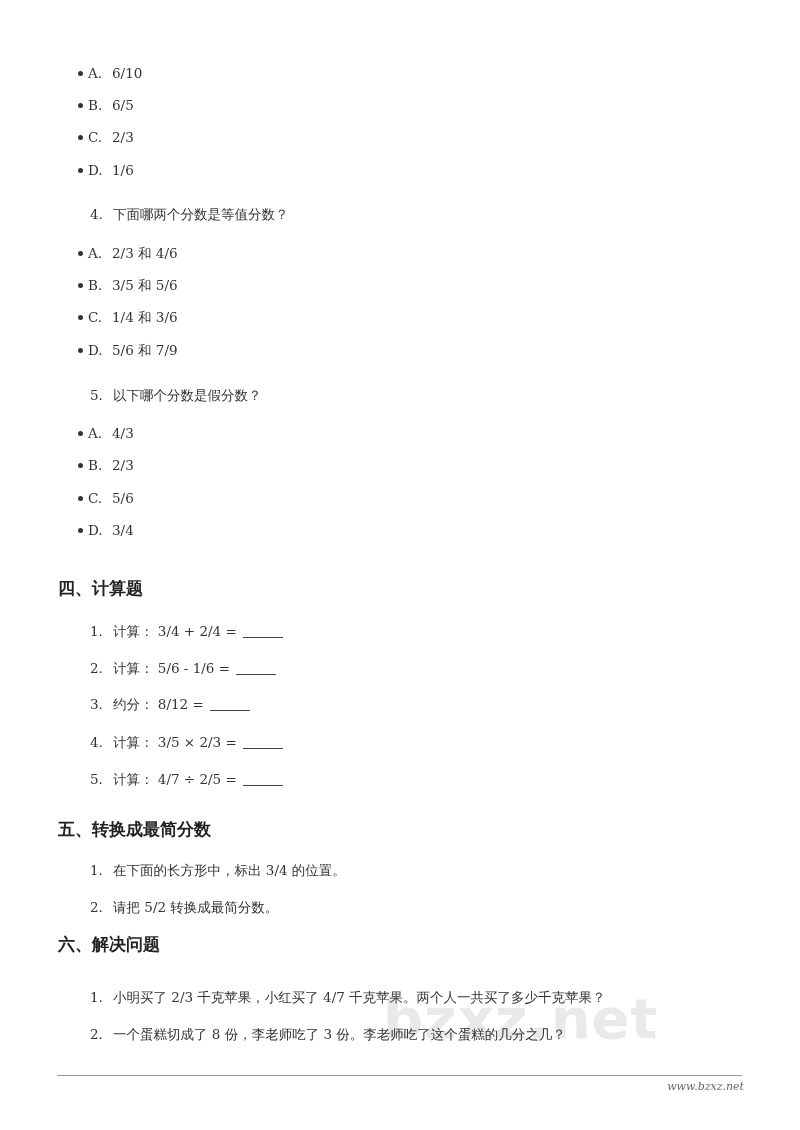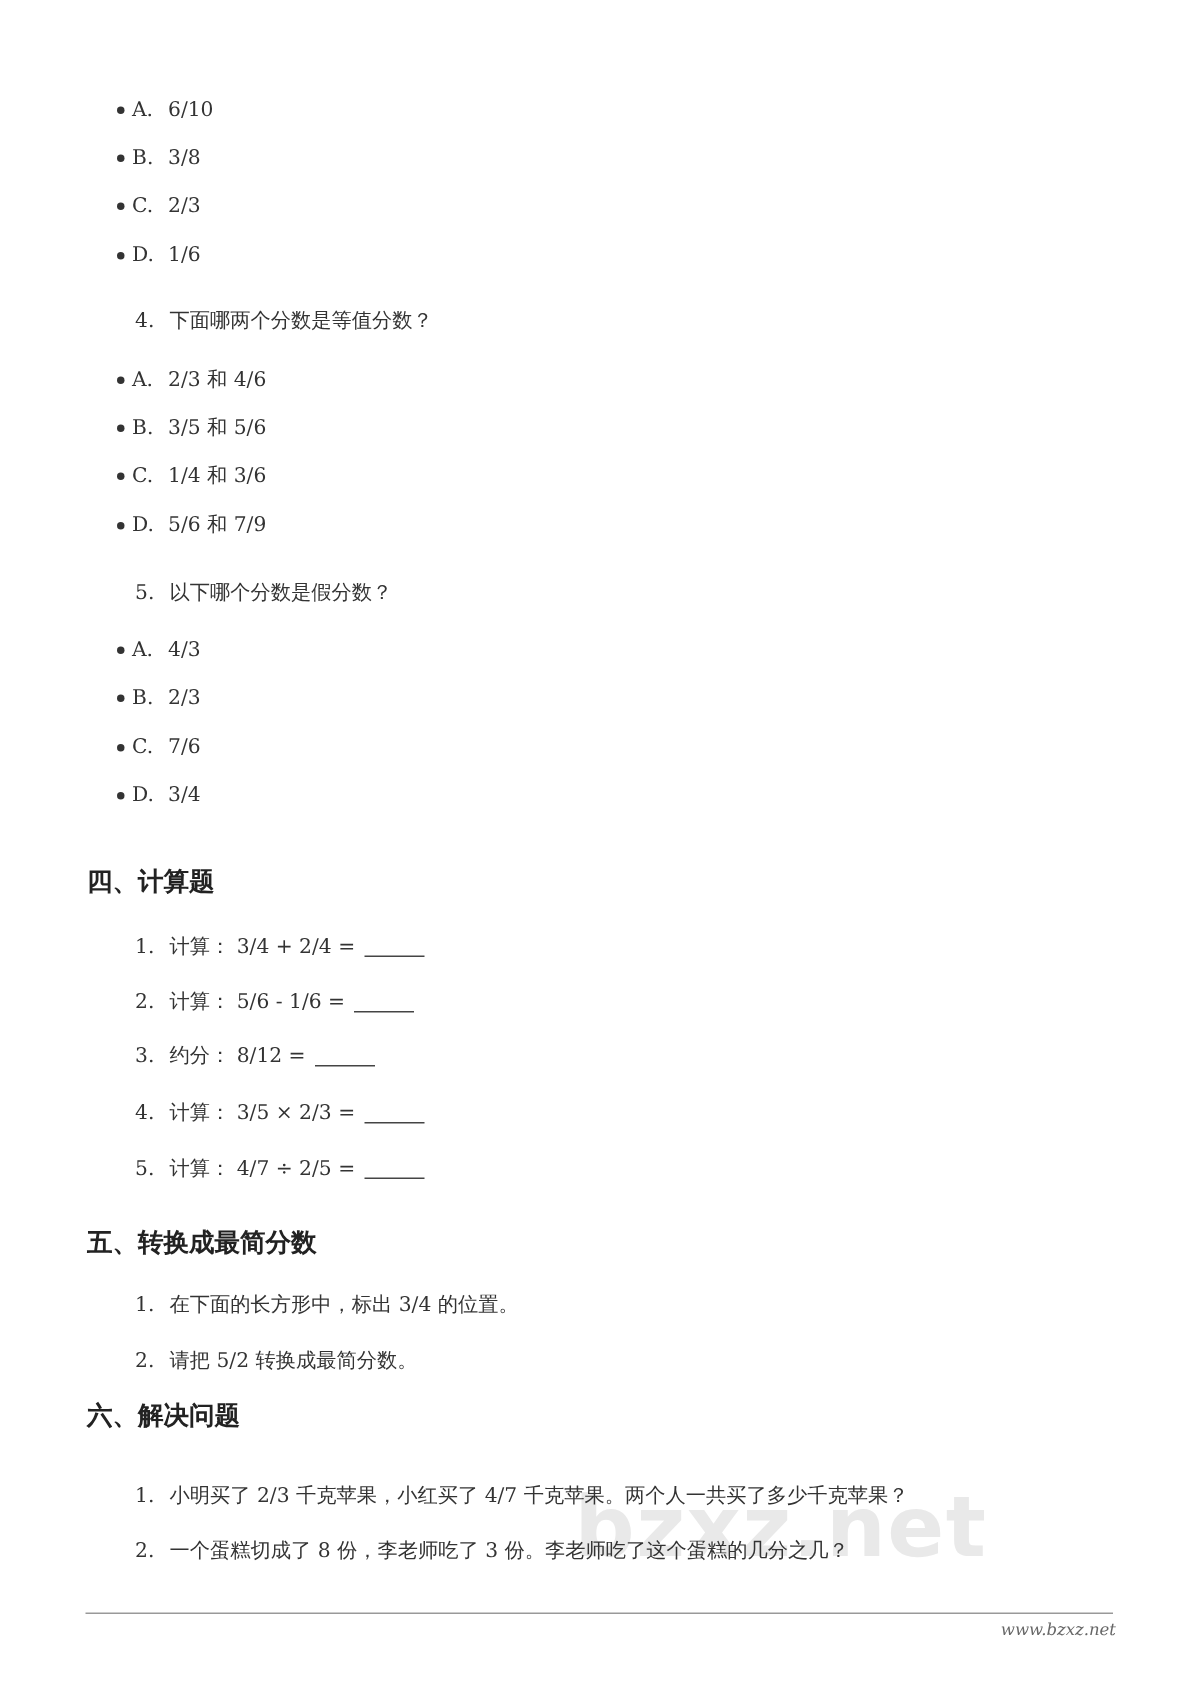--- a/index.html
+++ b/index.html
@@ -115,21 +115,21 @@
   <div class="content-layer">
 
     <div class="bullet-item" style="top:63px">
       <span class="bullet-dot"></span>
       <span class="option-letter">A.</span>
       <span>6/10</span>
     </div>
     <div class="bullet-item" style="top:95px">
       <span class="bullet-dot"></span>
       <span class="option-letter">B.</span>
-      <span>3/8</span>
+      <span>6/5</span>
     </div>
     <div class="bullet-item" style="top:127px">
       <span class="bullet-dot"></span>
       <span class="option-letter">C.</span>
       <span>2/3</span>
     </div>
     <div class="bullet-item" style="top:160px">
       <span class="bullet-dot"></span>
       <span class="option-letter">D.</span>
       <span>1/6</span>
@@ -170,21 +170,21 @@
       <span>4/3</span>
     </div>
     <div class="bullet-item" style="top:455px">
       <span class="bullet-dot"></span>
       <span class="option-letter">B.</span>
       <span>2/3</span>
     </div>
     <div class="bullet-item" style="top:488px">
       <span class="bullet-dot"></span>
       <span class="option-letter">C.</span>
-      <span>7/6</span>
+      <span>5/6</span>
     </div>
     <div class="bullet-item" style="top:520px">
       <span class="bullet-dot"></span>
       <span class="option-letter">D.</span>
       <span>3/4</span>
     </div>
 
     <div class="section-heading" style="top:576px">四、计算题</div>
 
     <div class="num-item" style="top:621px">

